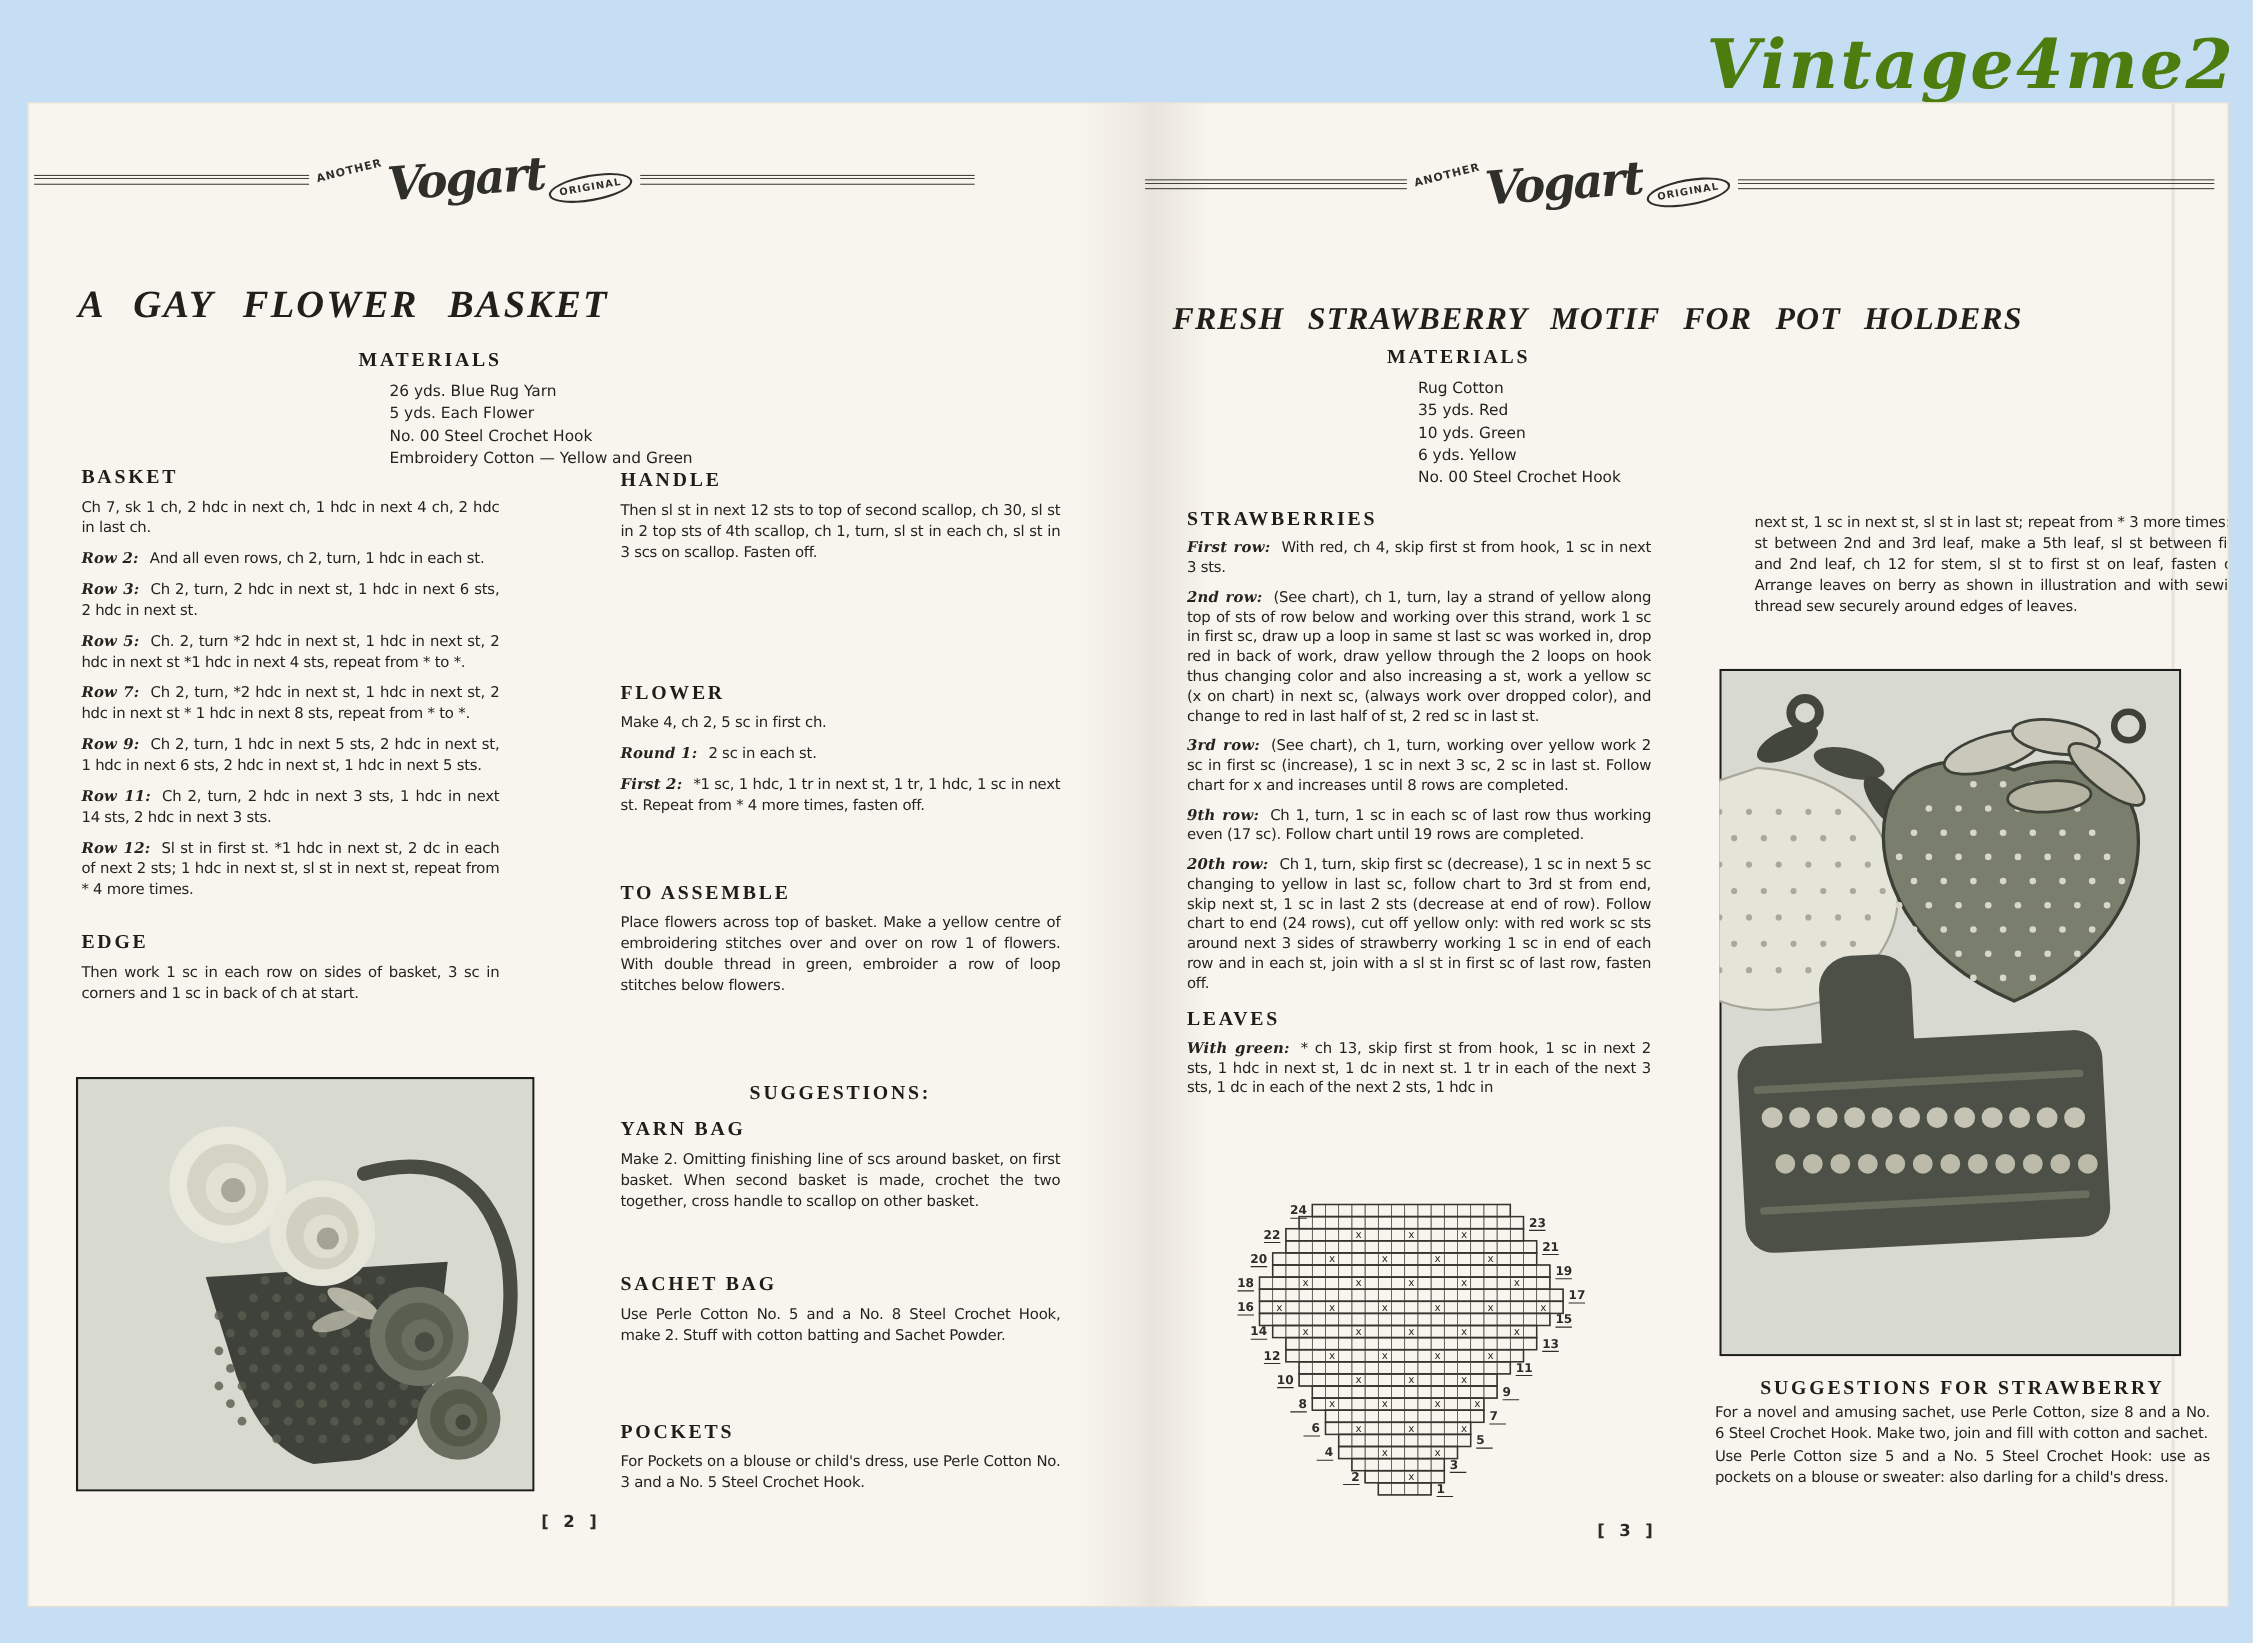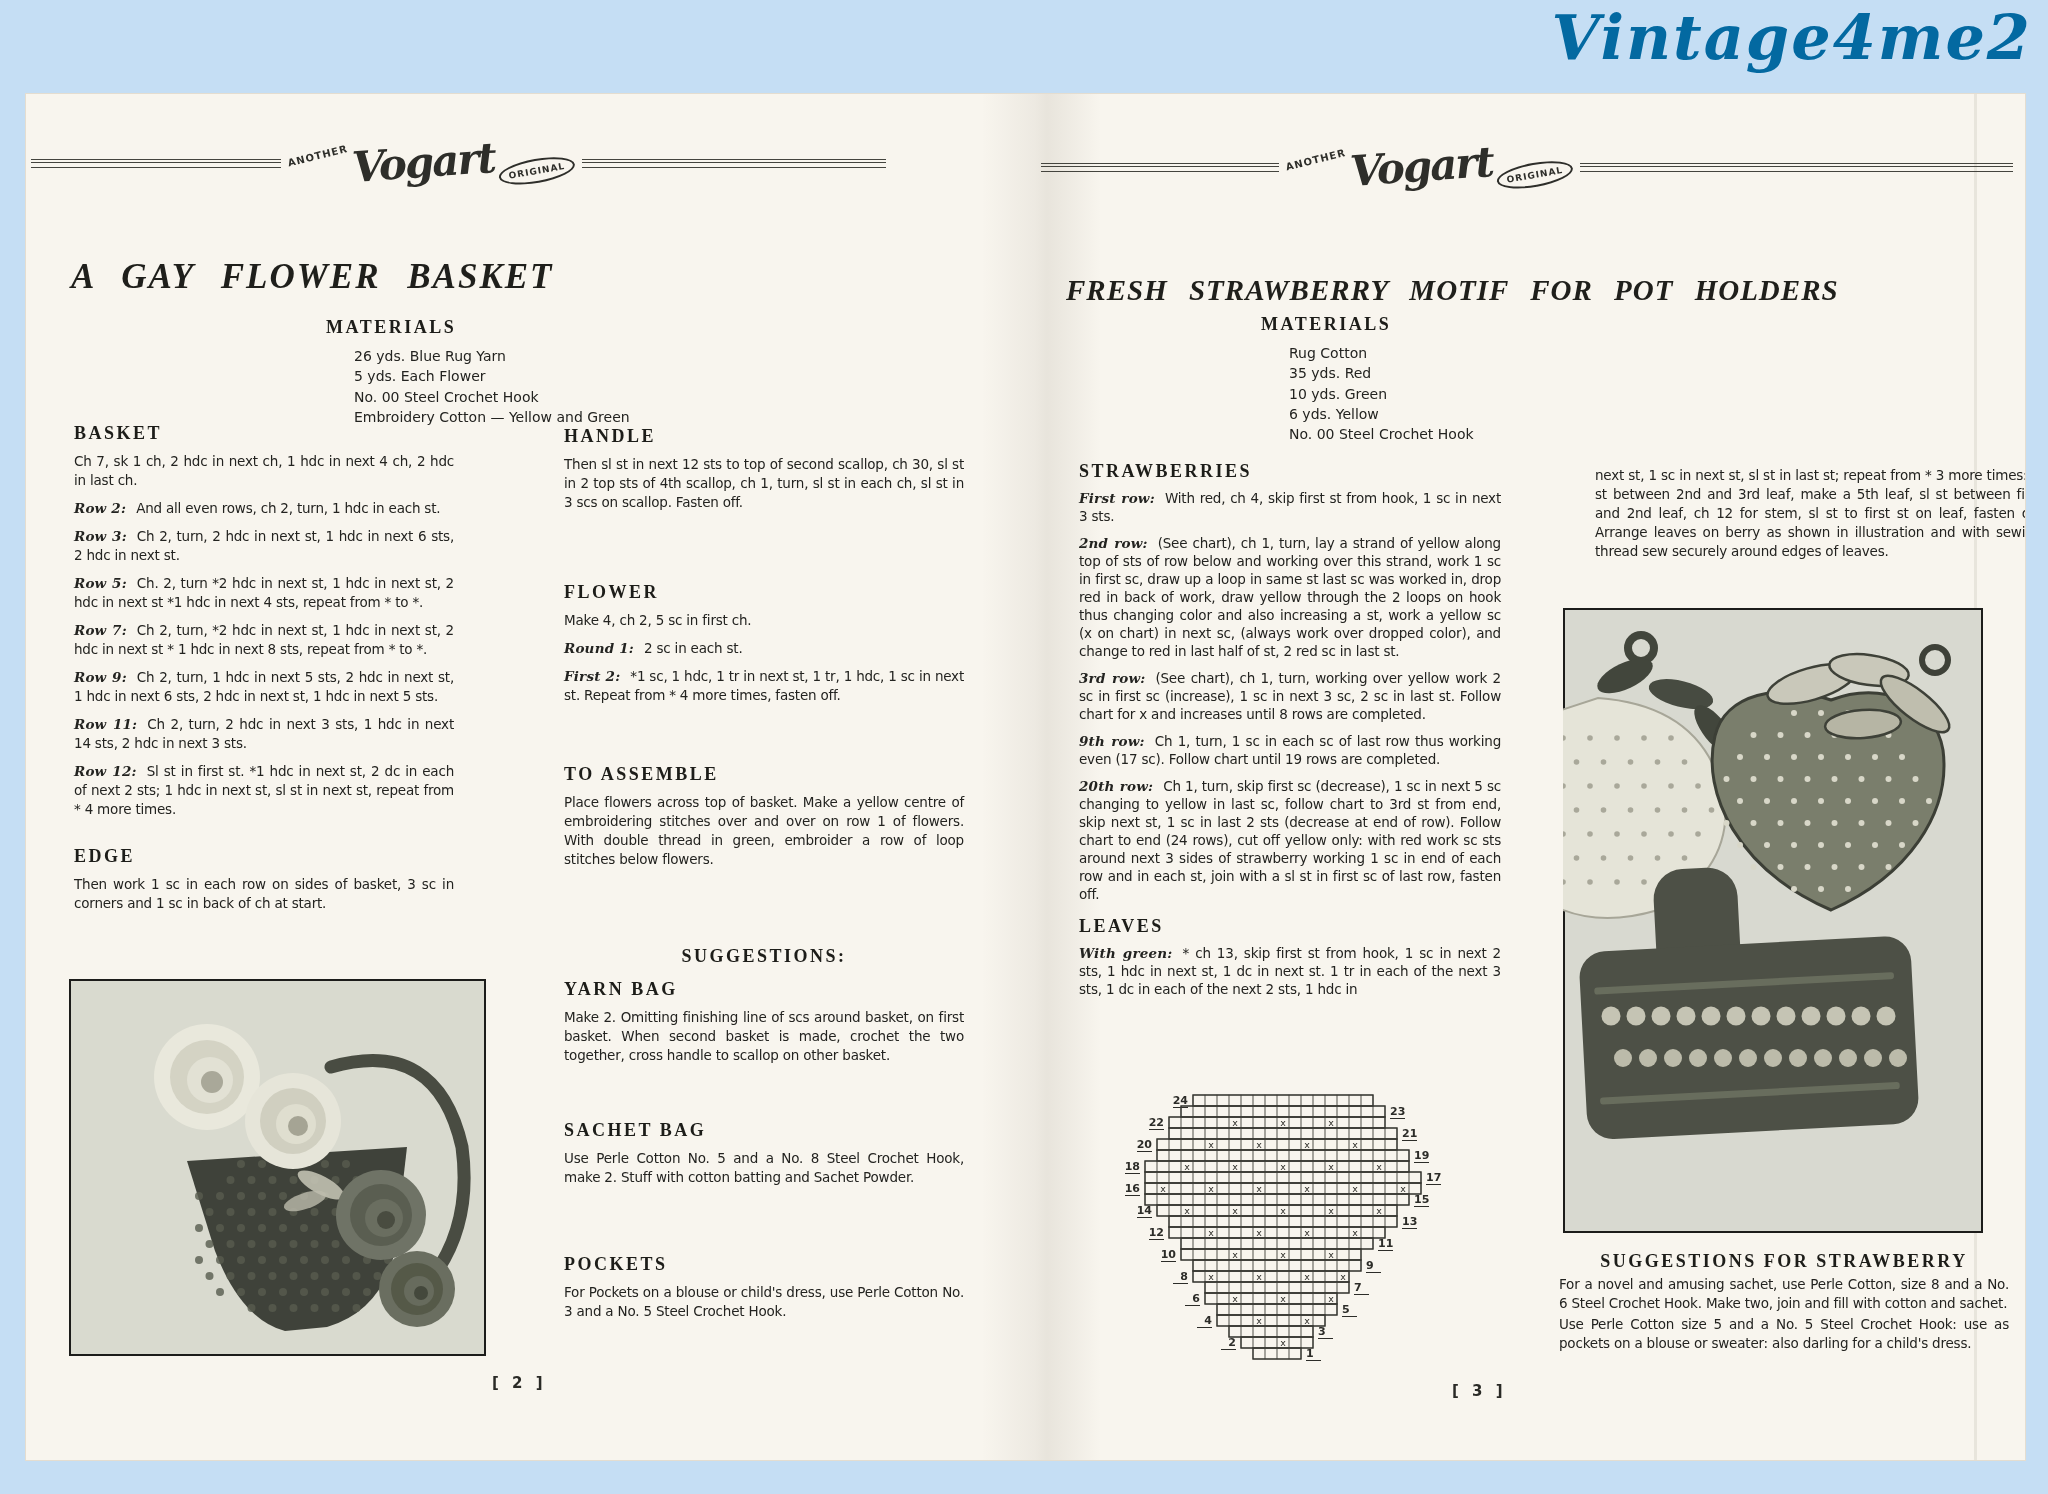--- a/index.html
+++ b/index.html
@@ -1,19 +1,19 @@
 <!DOCTYPE html>
 <html><head>
 <meta charset="utf-8">
 <style>
   html,body{margin:0;padding:0;}
   body{width:2048px;height:1494px;font-family:"DejaVu Sans",sans-serif;}
   .canvas{position:relative;width:2048px;height:1494px;background:#c5def4;overflow:hidden;}
-  .watermark{position:absolute;right:16px;top:1px;font:italic 700 62px "DejaVu Serif",serif;
-    color:#0369a1;letter-spacing:2px;margin-left:47px;}
+  .watermark{position:absolute;right:16px;top:22px;font:italic 700 62px "DejaVu Serif",serif;
+    color:#4d7c0f;letter-spacing:2px;margin-left:47px;}
   .paper{position:absolute;left:25px;top:93px;width:2001px;height:1368px;background:#f8f5ee;
     border:1px solid #e4ddd0;box-sizing:border-box;overflow:hidden;color:#232320;}
   .fold{position:absolute;left:955px;top:0;width:120px;height:100%;pointer-events:none;
     background:linear-gradient(90deg,rgba(0,0,0,0) 0%,rgba(90,80,60,.07) 45%,rgba(90,80,60,.10) 55%,rgba(0,0,0,0) 100%);}
   .crease{position:absolute;left:1948px;top:0;width:3px;height:100%;background:rgba(100,90,70,.10);}
   
   .masthead{position:absolute;display:flex;align-items:center;color:#2e2e2a;height:58px;}
   #mast-left{left:5px;top:40px;width:855px;}
   #mast-right{left:1015px;top:44px;width:972px;}
   .rules{height:7px;border-top:1px solid #44443e;border-bottom:1px solid #44443e;
@@ -120,21 +120,21 @@
       <p><span class="lead">Row 9:</span><span>Ch 2, turn, 1 hdc in next 5 sts, 2 hdc in next st, 1 hdc in next 6 sts, 2 hdc in next st, 1 hdc in next 5 sts.</span></p>
       <p><span class="lead">Row 11:</span><span>Ch 2, turn, 2 hdc in next 3 sts, 1 hdc in next 14 sts, 2 hdc in next 3 sts.</span></p>
       <p><span class="lead">Row 12:</span><span>Sl st in first st. *1 hdc in next st, 2 dc in each of next 2 sts; 1 hdc in next st, sl st in next st, repeat from * 4 more times.</span></p>
       <h3 class="stencil" style="margin-top:28px">EDGE</h3>
       <p>Then work 1 sc in each row on sides of basket, 3 sc in corners and 1 sc in back of ch at start.</p>
     </div>
 
     <div class="flowcol" id="colL2">
       <h3 class="stencil">HANDLE</h3>
       <p>Then sl st in next 12 sts to top of second scallop, ch 30, sl st in 2 top sts of 4th scallop, ch 1, turn, sl st in each ch, sl st in 3 scs on scallop.  Fasten off.</p>
-      <h3 class="stencil" style="margin-top:71px">FLOWER</h3>
+      <h3 class="stencil" style="margin-top:108px">FLOWER</h3>
       <p>Make 4, ch 2, 5 sc in first ch.</p>
       <p><span class="lead">Round 1:</span><span>2 sc in each st.</span></p>
       <p><span class="lead">First 2:</span><span>*1 sc, 1 hdc, 1 tr in next st, 1 tr, 1 hdc, 1 sc in next st.  Repeat from * 4 more times, fasten off.</span></p>
       <h3 class="stencil" style="margin-top:60px">TO ASSEMBLE</h3>
       <p>Place flowers across top of basket.  Make a yellow centre of embroidering stitches over and over on row 1 of flowers.  With double thread in green, embroider a row of loop stitches below flowers.</p>
       <h3 class="stencil sugg-head">SUGGESTIONS:</h3>
       <h3 class="stencil" style="margin-top:14px">YARN BAG</h3>
       <p>Make 2.  Omitting finishing line of scs around basket, on first basket.  When second basket is made, crochet the two together, cross handle to scallop on other basket.</p>
       <h3 class="stencil" style="margin-top:56px">SACHET BAG</h3>
       <p>Use Perle Cotton No. 5 and a No. 8 Steel Crochet Hook, make 2.  Stuff with cotton batting and Sachet Powder.</p>

